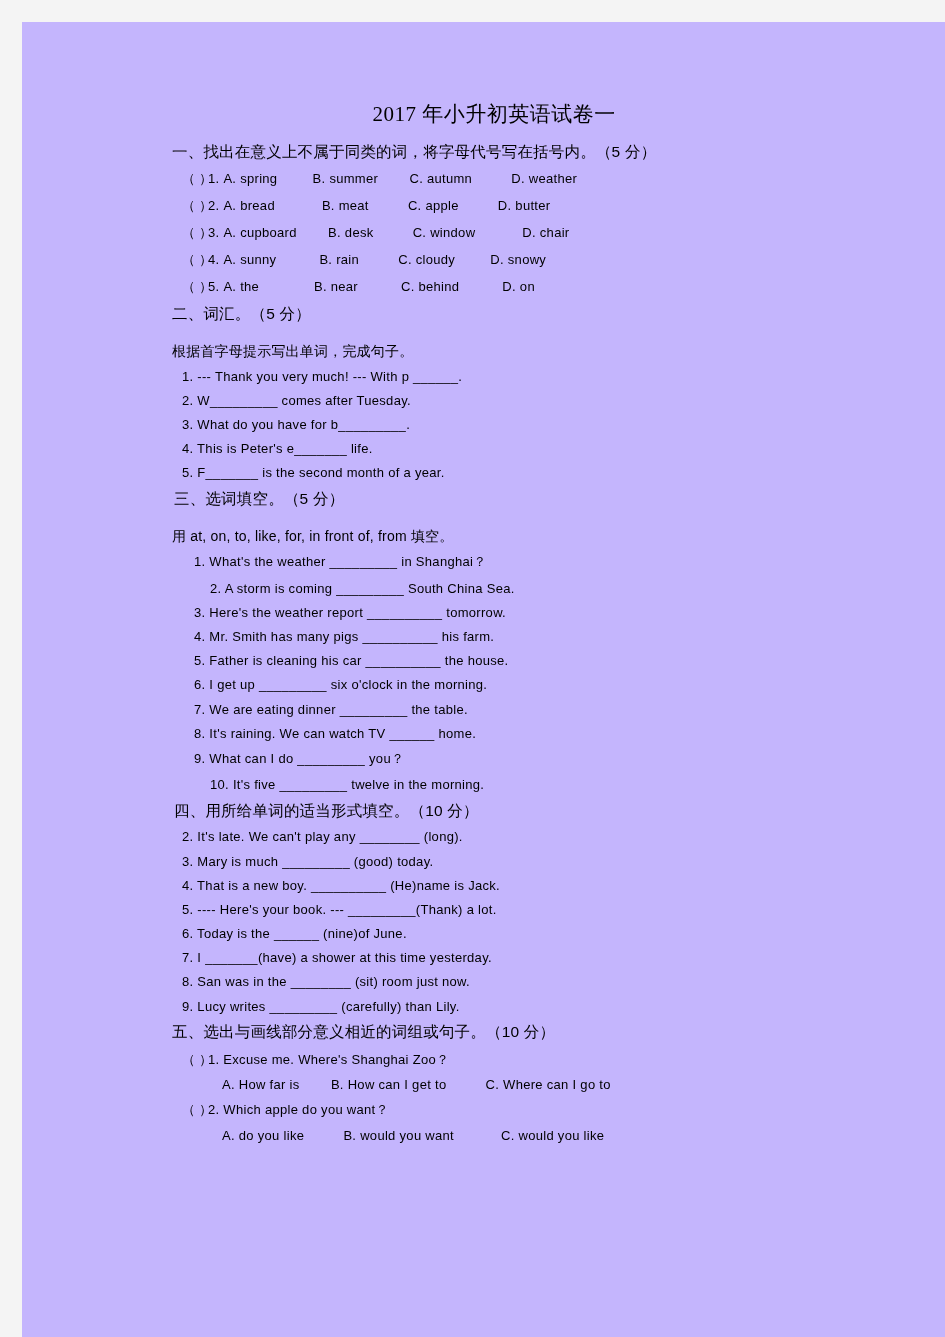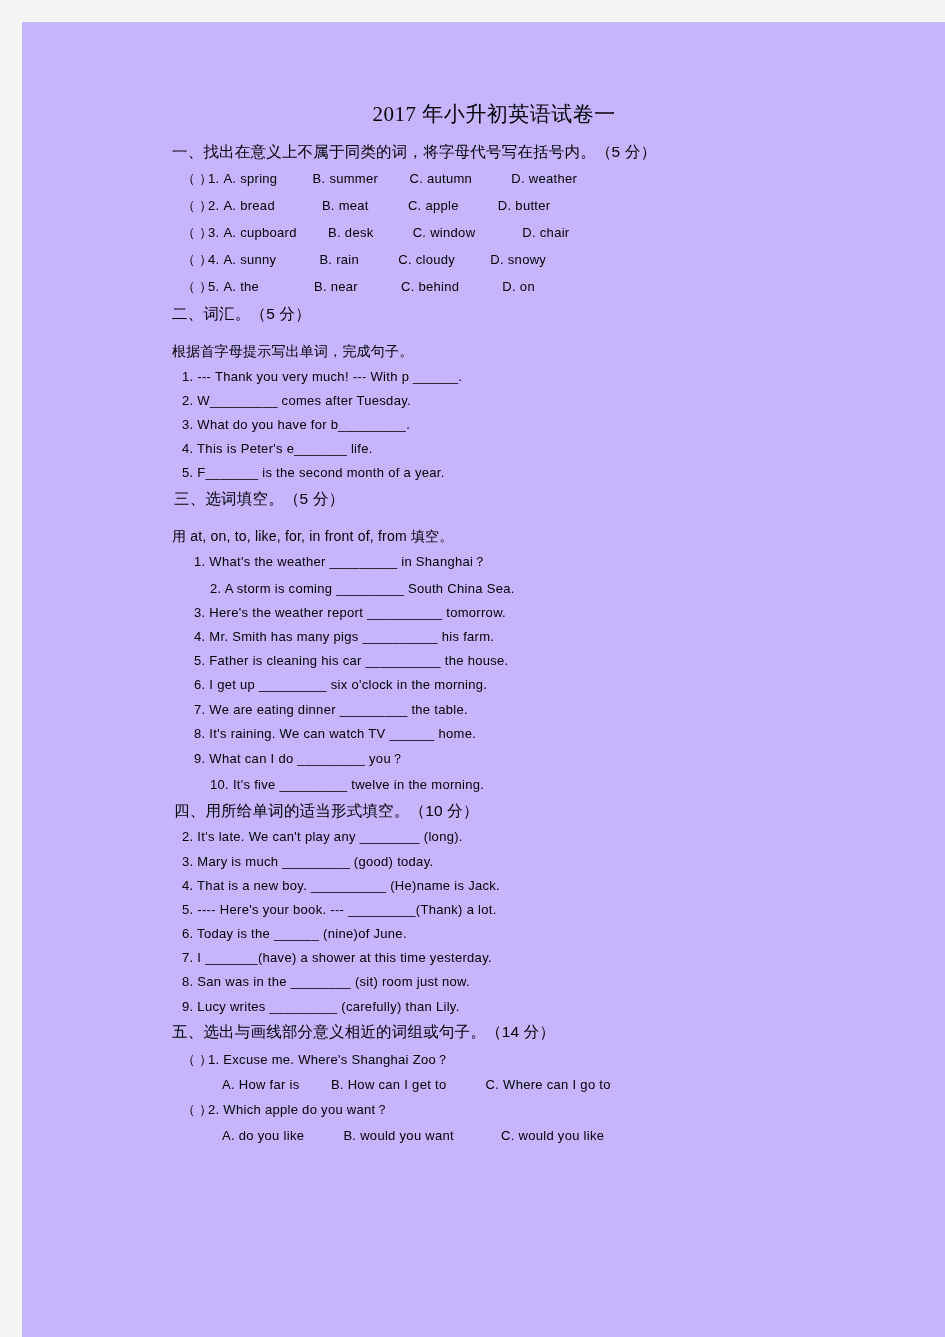--- a/index.html
+++ b/index.html
@@ -143,21 +143,21 @@
 
     <div class="q-line ind1">2. It's late. We can't play any ________ (long).</div>
     <div class="q-line ind1">3. Mary is much _________ (good) today.</div>
     <div class="q-line ind1">4. That is a new boy. __________ (He)name is Jack.</div>
     <div class="q-line ind1">5. ---- Here's your book. --- _________(Thank) a lot.</div>
     <div class="q-line ind1">6. Today is the ______ (nine)of June.</div>
     <div class="q-line ind1">7. I _______(have) a shower at this time yesterday.</div>
     <div class="q-line ind1">8. San was in the ________ (sit) room just now.</div>
     <div class="q-line ind1">9. Lucy writes _________ (carefully) than Lily.</div>
 
-    <div class="sec-head">五、选出与画线部分意义相近的词组或句子。（14 分）</div>
+    <div class="sec-head">五、选出与画线部分意义相近的词组或句子。（10 分）</div>
 
     <div class="opt-row">
       <span class="paren">（  ）</span><span>1. Excuse me. Where's Shanghai Zoo？</span>
     </div>
     <div class="opt-row ind3" style="padding-left:58px;">
       <span class="col">A. How far is</span><span class="wsp">&nbsp;&nbsp;&nbsp;&nbsp;&nbsp;&nbsp;&nbsp;&nbsp;</span><span class="col">B. How can I get to</span><span class="wsp">&nbsp;&nbsp;&nbsp;&nbsp;&nbsp;&nbsp;&nbsp;&nbsp;&nbsp;&nbsp;</span><span class="col">C. Where can I go to</span>
     </div>
 
     <div class="opt-row">
       <span class="paren">（  ）</span><span>2. Which apple do you want？</span>

